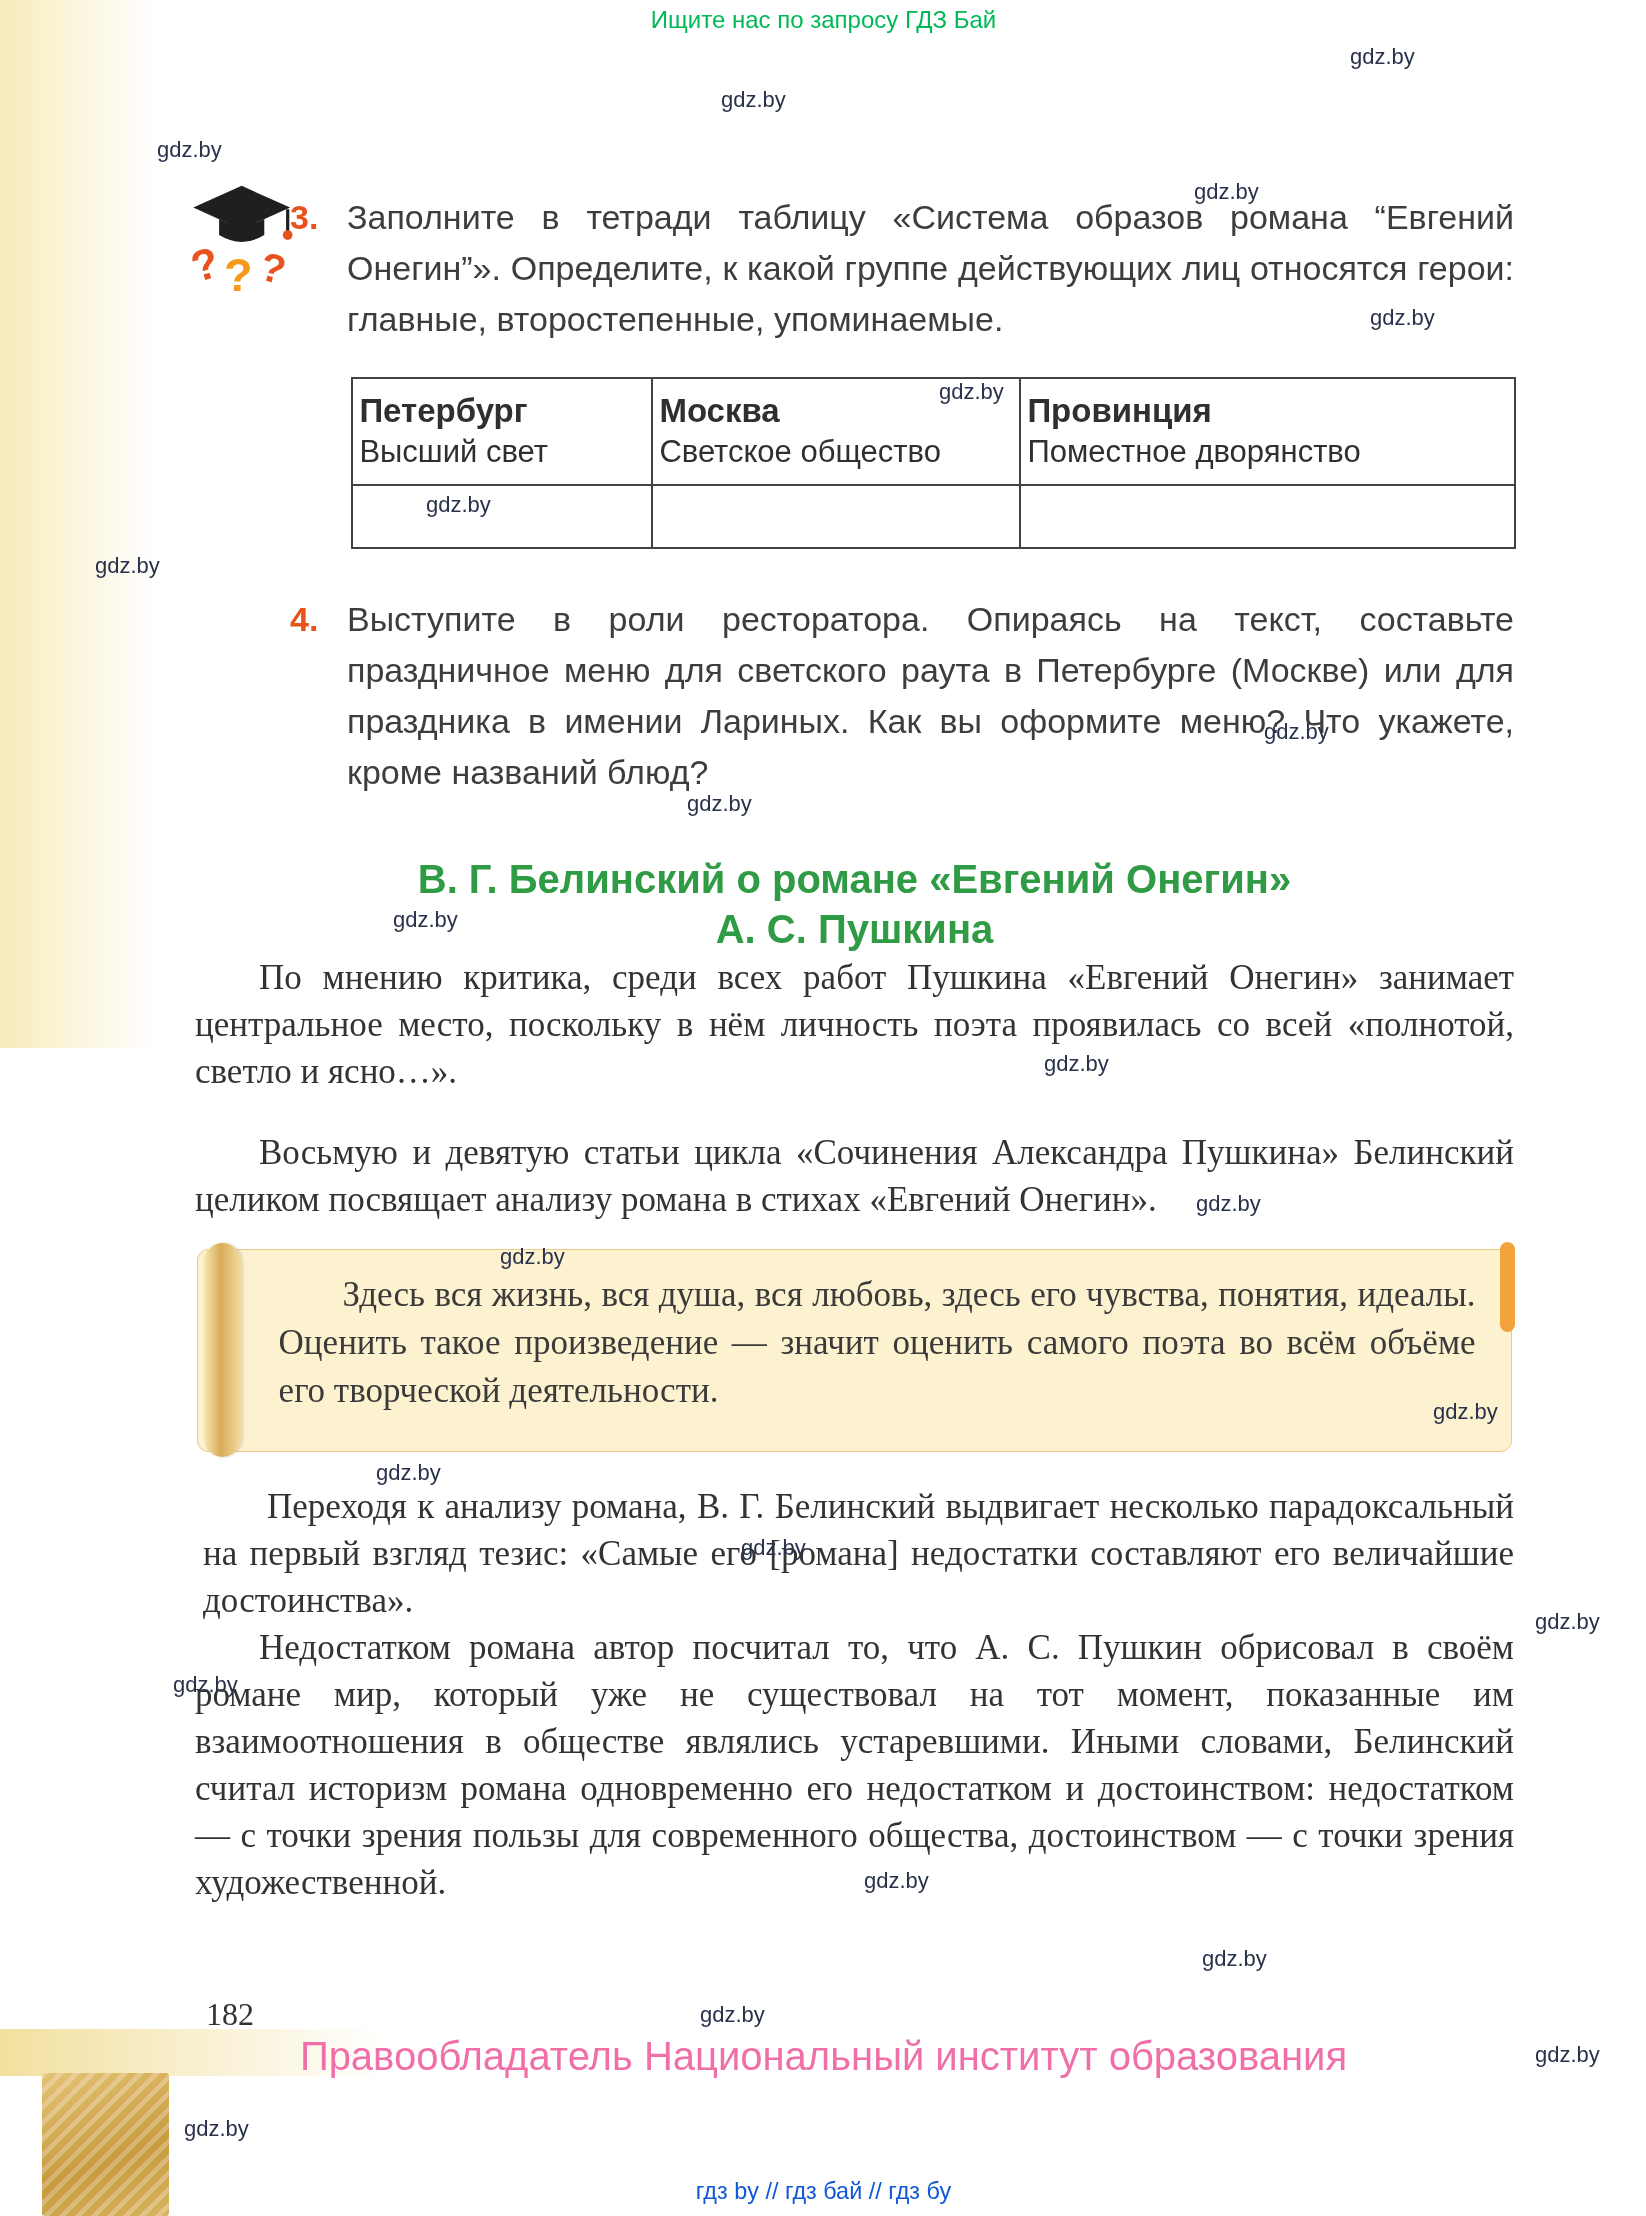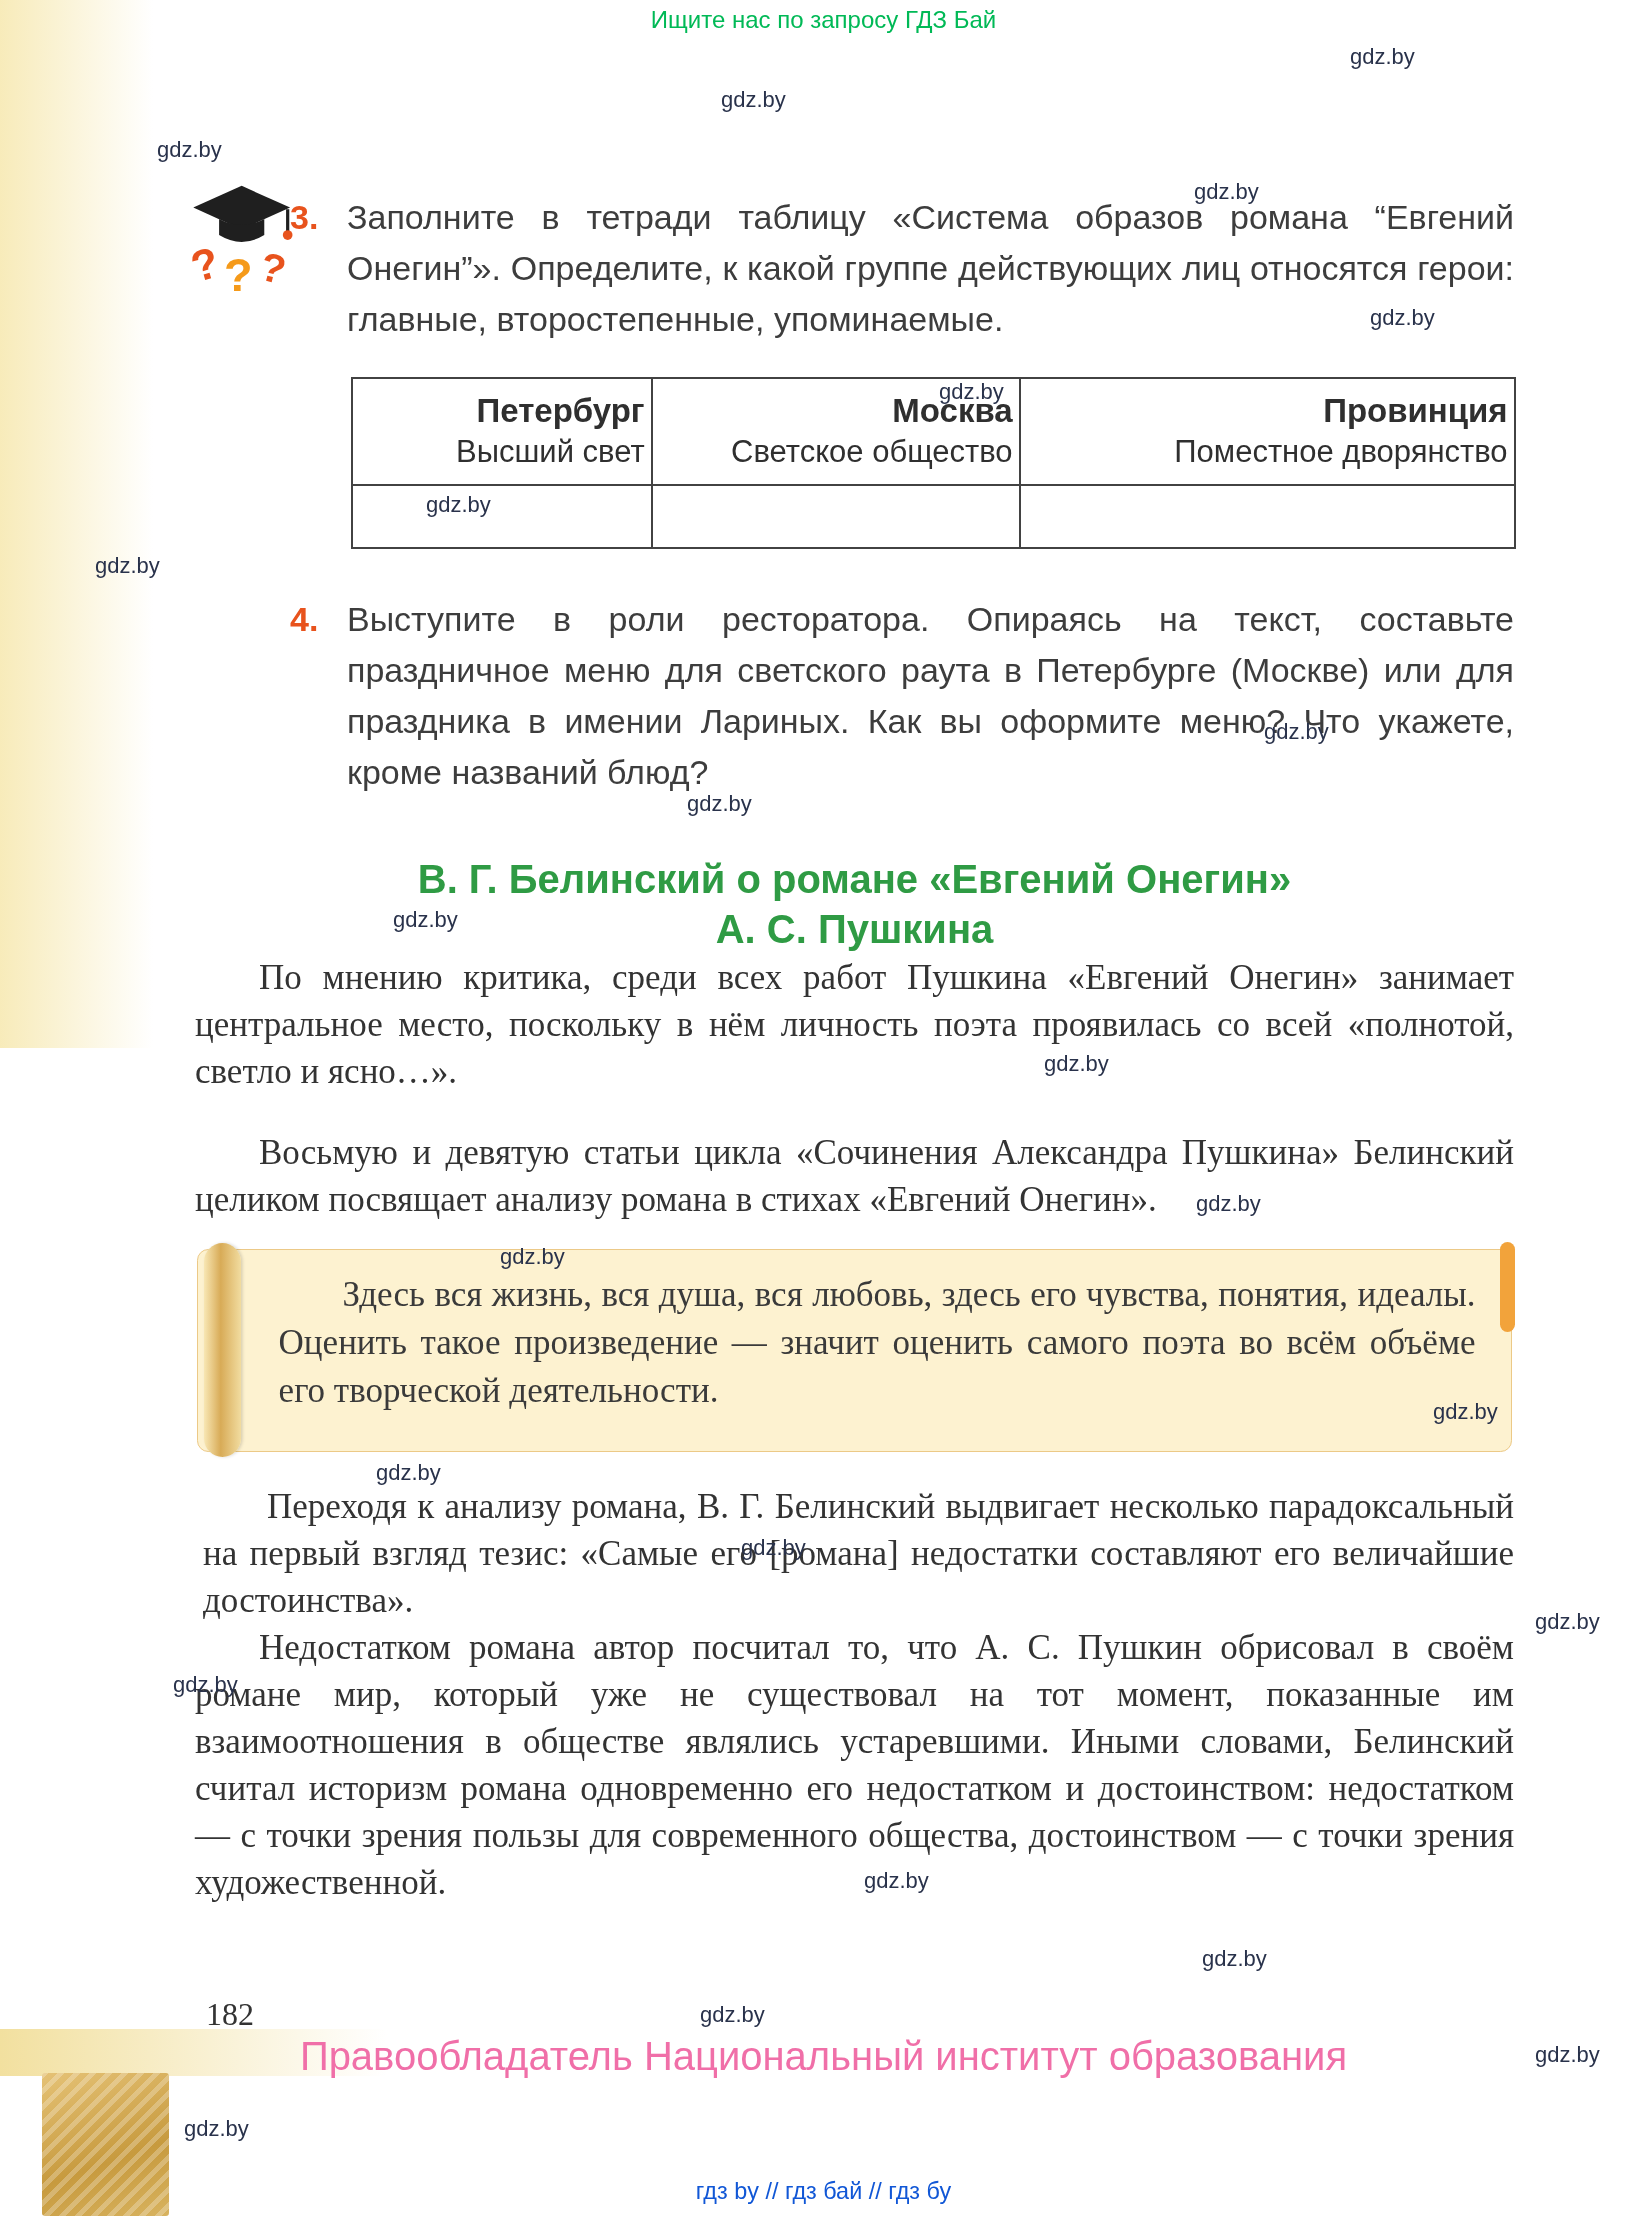--- a/index.html
+++ b/index.html
@@ -54,21 +54,21 @@
   .ex-text {
     font-size:34px; line-height:51px; color:#3d3d3d; text-align:justify;
     font-family:"Liberation Sans", sans-serif;
   }
 
   table.chars {
     border-collapse:collapse; margin:32px 0 0 156px; width:1162px;
     table-layout:fixed;
   }
   table.chars td {
-    border:2.4px solid #424242; text-align:right; vertical-align:middle;
+    border:2.4px solid #424242; text-align:left; vertical-align:middle;
     padding:11.3px 6.4px;
   }
   table.chars .c1 { width:300px; } table.chars .c2 { width:368px; } table.chars .c3 { width:495px; }
   .th-title { font-weight:bold; font-size:33px; line-height:42px; color:#2f2f2f; }
   .th-sub   { font-size:31px; line-height:40px; color:#2f2f2f; }
   tr.empty td { height:63px; padding:0; }
 
   .ex4 { margin-top:45px; }
 
   h1.section {

